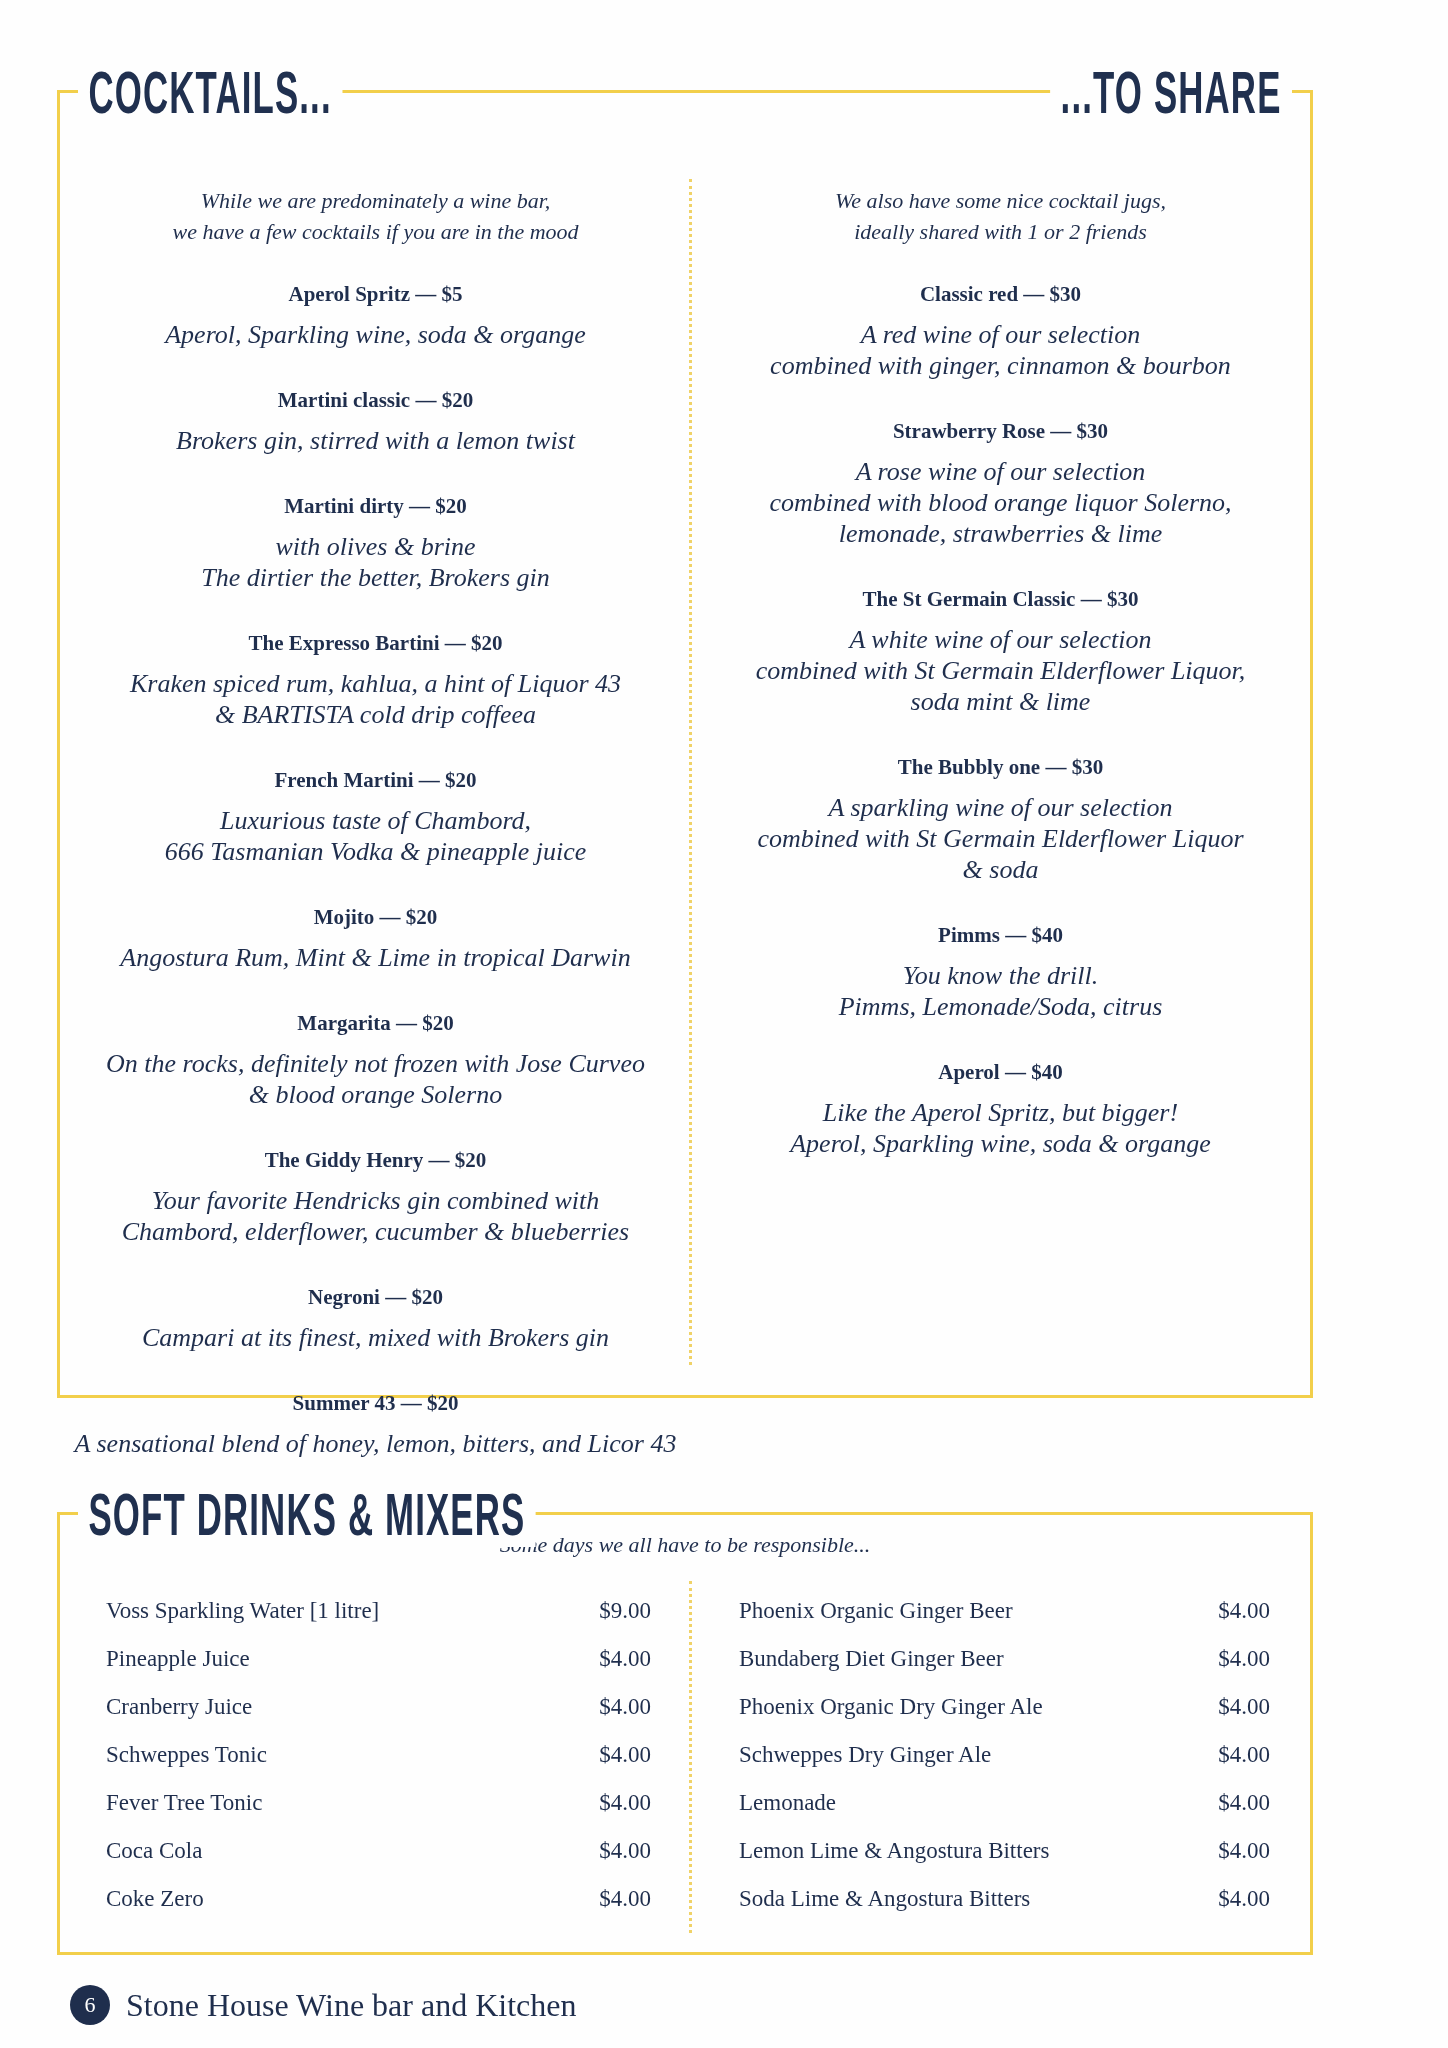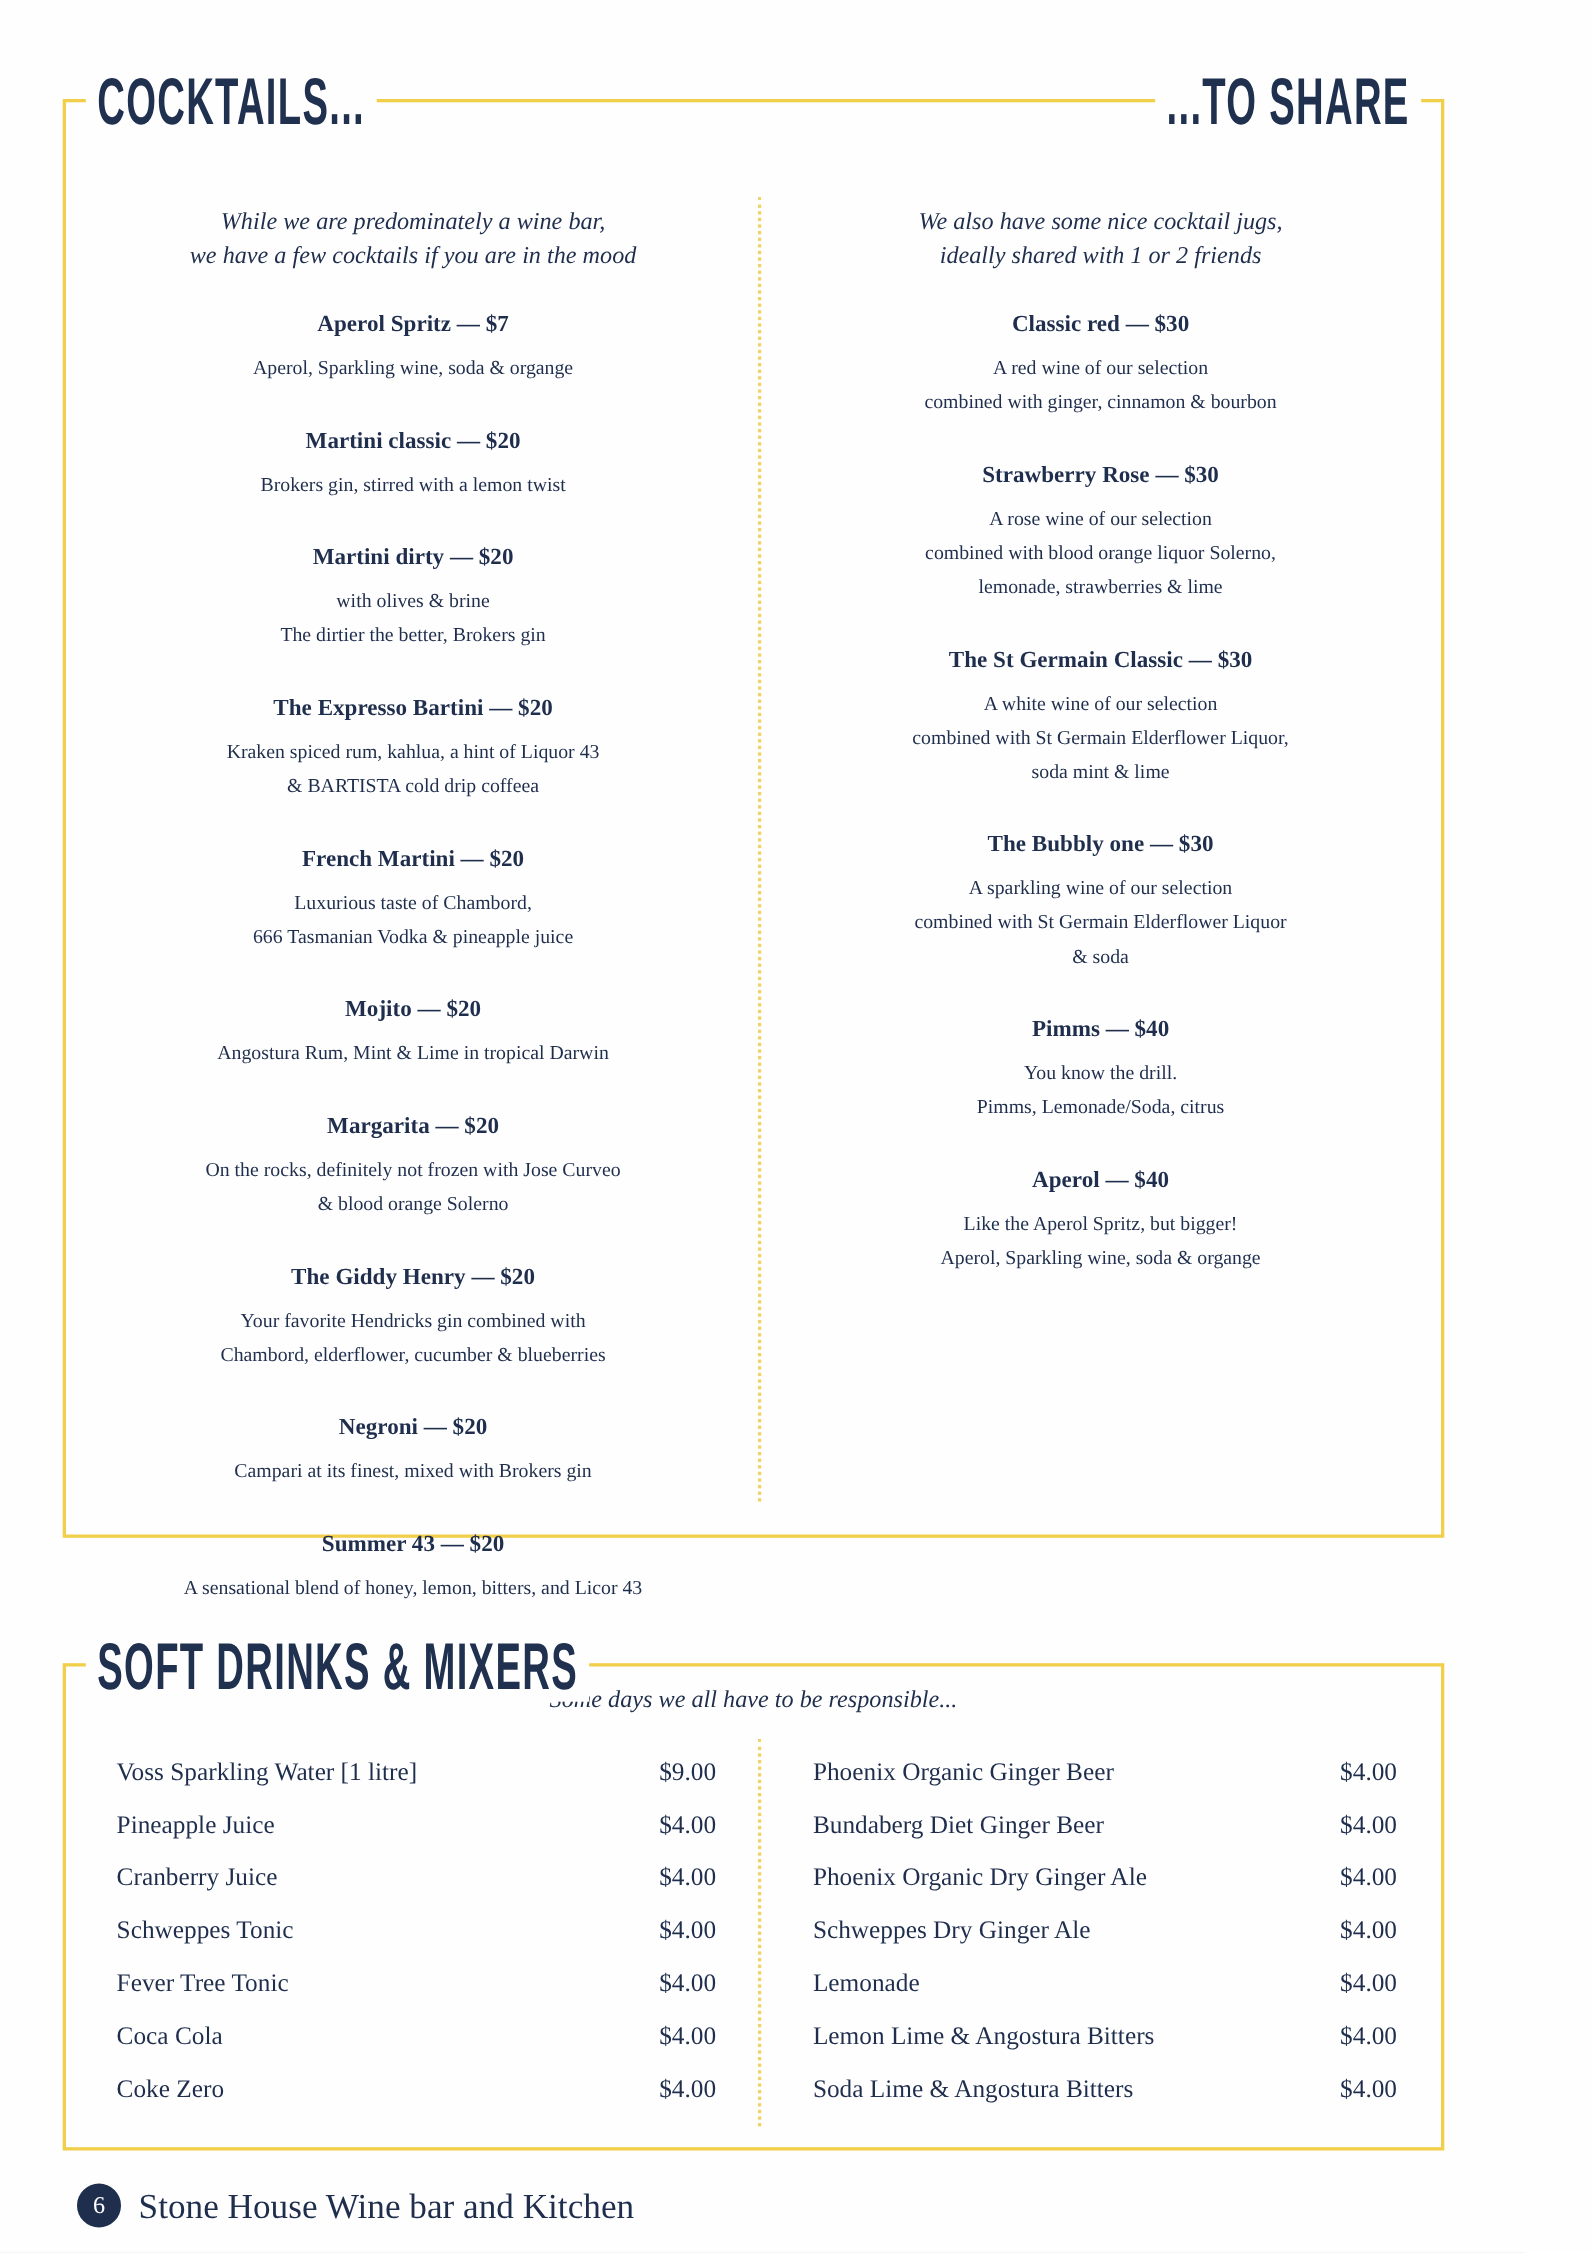--- a/index.html
+++ b/index.html
@@ -23,21 +23,21 @@
     position:absolute;width:0;border-left:3px dotted #f0d267;
   }
   .divider-cocktails{left:629px;top:86px;height:1186px;}
   .divider-table{left:629px;top:66px;height:352px;}
   .col{position:absolute;top:0;height:100%;text-align:center;box-sizing:border-box;padding-top:92px;}
   .col-left{left:0;width:631px;}
   .col-right{left:631px;width:619px;}
   .intro{margin:0 0 34px;font-style:italic;font-size:22px;line-height:31px;text-align:center;}
   .item{margin:0 0 37px;}
   .item-title{margin:0 0 5px;font-size:21px;line-height:26px;font-weight:bold;}
-  .item-desc{margin:12px;font-size:18px;line-height:31px;}
+  .item-desc{margin:12px;font-style:italic;font-size:26px;line-height:31px;}
   .desc-line{display:block;}
   .subtitle{margin:15px 0 0;text-align:center;font-style:italic;font-size:22px;line-height:30px;}
   .drinks-table{position:absolute;left:0;top:72px;width:100%;}
   .drinks-col{position:absolute;top:0;}
   .drinks-col.dc-left{left:46px;width:545px;}
   .drinks-col.dc-right{left:679px;width:531px;}
   .drink-row{display:flex;justify-content:space-between;align-items:center;height:48px;font-size:23px;}
   .drink-name{white-space:nowrap;}
   .drink-price{white-space:nowrap;}
   .footer{position:absolute;left:70px;top:1985px;display:flex;align-items:center;}
@@ -58,21 +58,21 @@
     <h1 class="box-heading hr">...TO SHARE</h1>
     <div class="dotted-divider divider-cocktails"></div>
 
     <div class="col col-left">
       <p class="intro" id="intro-left">
           <span class="desc-line">While we are predominately a wine bar,</span>
           <span class="desc-line">we have a few cocktails if you are in the mood</span>
         </p>
       <div id="items-left">
           <div class="item">
-            <h3 class="item-title">Aperol Spritz — $7</h3>
+            <h3 class="item-title">Aperol Spritz — $5</h3>
             <p class="item-desc">
               <span class="desc-line">Aperol, Sparkling wine, soda &amp; organge</span>
             </p>
           </div>
           <div class="item">
             <h3 class="item-title">Martini classic — $20</h3>
             <p class="item-desc">
               <span class="desc-line">Brokers gin, stirred with a lemon twist</span>
             </p>
           </div>

